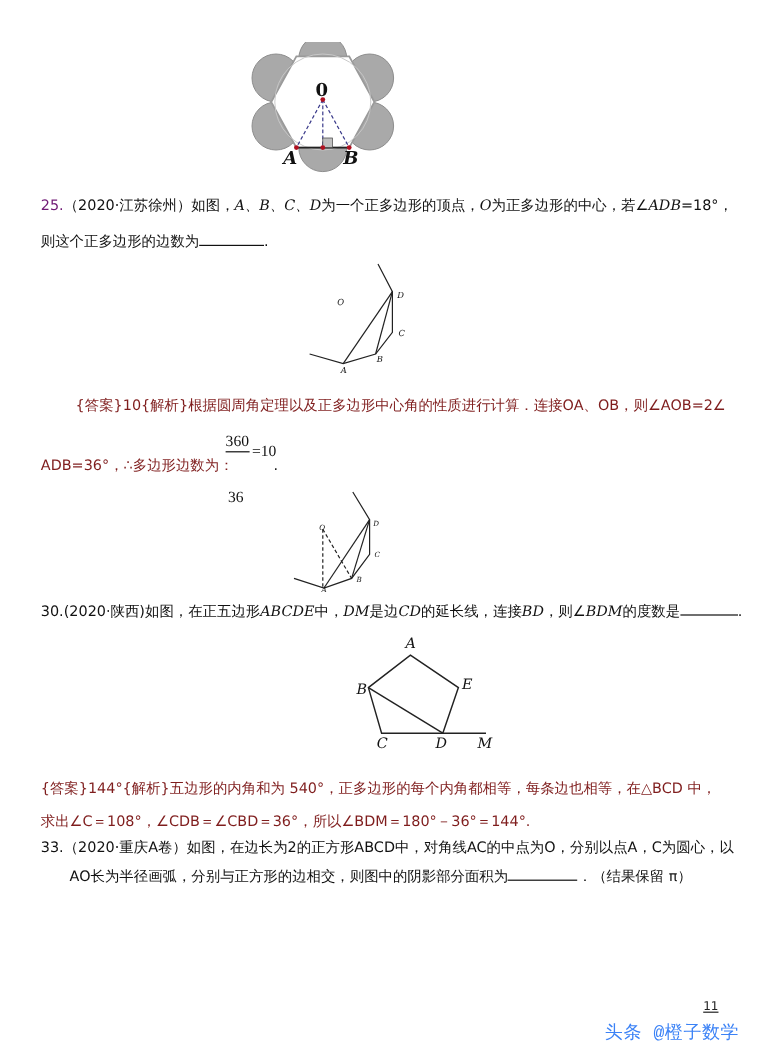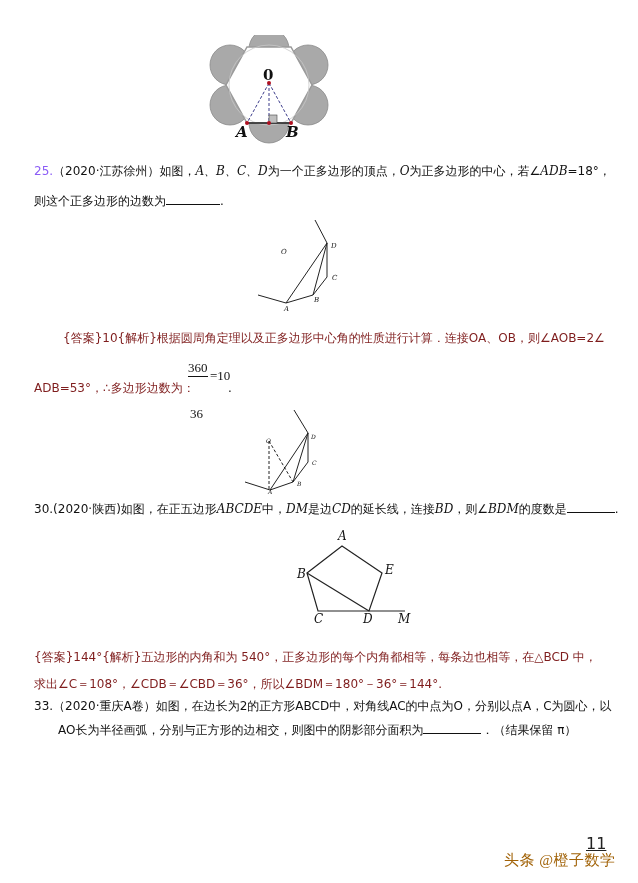--- a/index.html
+++ b/index.html
@@ -3,30 +3,30 @@
 <meta charset="utf-8">
 <style>
   html, body { margin: 0; padding: 0; background: #ffffff; }
   body {
     width: 638px; height: 883px; position: relative; overflow: hidden;
     font-family: "DejaVu Sans", sans-serif; color: #111;
   }
   .abs { position: absolute; }
   .txt { font-size: 12px; line-height: 14px; white-space: nowrap; }
   .red { color: #7f1d1d; }
-  .qnum { color: #8b5cf6; }
+  .qnum { color: #701a75; }
   .it { font-style: italic; font-family: "DejaVu Serif", serif; text-align: center; }
   .blank { display: inline-block; border-bottom: 1px solid #111; height: 11px; vertical-align: baseline; }
   .frac { position: absolute; font-family: "Liberation Serif", serif; font-size: 13px; }
   .frac .num { position: absolute; left: 0; top: 0; }
   .frac .bar { position: absolute; left: 0; top: 16px; width: 20px; border-top: 1px solid #111; }
   .frac .den { position: absolute; left: 2px; top: 18px; margin-top: 28px; }
   .frac .eq { position: absolute; left: 22px; top: 8px; }
-  .pageno { font-size: 16px; color: #222; text-decoration: underline; }
-  .watermark { font-size: 15px; color: #a16207; font-family: Liberation Serif, serif; letter-spacing: 0.5px; }
+  .pageno { font-size: 10px; color: #222; text-decoration: underline; }
+  .watermark { font-size: 15px; color: #3b82f6; font-family: Liberation Mono, monospace; letter-spacing: 0.5px; }
 </style>
 </head>
 <body>
 
 <svg class="abs" style="left:205px;top:35px" width="130" height="115" viewBox="0 0 130 115">
   <g fill="#a9a9a9" stroke="#8a8a8a" stroke-width="0.8">
     <circle cx="64" cy="14" r="20"></circle>
     <circle cx="25" cy="30" r="20"></circle>
     <circle cx="103" cy="30" r="20"></circle>
     <circle cx="25" cy="70" r="20"></circle>
@@ -61,21 +61,21 @@
   <line x1="36" y1="88" x2="77" y2="28" stroke="#222" stroke-width="1"></line>
   <line x1="63" y1="80" x2="77" y2="28" stroke="#222" stroke-width="1"></line>
 </svg>
 <div class="abs" style="left:281px;top:248px;font-size:7px;font-style:italic;font-family:'DejaVu Serif',serif">O</div>
 <div class="abs" style="left:331px;top:242px;font-size:7px;font-style:italic;font-family:'DejaVu Serif',serif">D</div>
 <div class="abs" style="left:332px;top:274px;font-size:7px;font-style:italic;font-family:'DejaVu Serif',serif">C</div>
 <div class="abs" style="left:314px;top:296px;font-size:7px;font-style:italic;font-family:'DejaVu Serif',serif">B</div>
 <div class="abs" style="left:284px;top:305px;font-size:7px;font-style:italic;font-family:'DejaVu Serif',serif">A</div>
 
 <div class="abs txt red" style="left:63px;top:331px">{答案}10{解析}根据圆周角定理以及正多边形中心角的性质进行计算．连接OA、OB，则∠AOB=2∠</div>
-<div class="abs txt red" style="left:34px;top:381px">ADB=53°，∴多边形边数为：</div>
+<div class="abs txt red" style="left:34px;top:381px">ADB=36°，∴多边形边数为：</div>
 <div class="frac" style="left:188px;top:360px;width:60px;height:36px">
   <span class="num">360</span>
   <span class="bar"></span>
   <span class="den">36</span>
   <span class="eq">=10</span>
 </div>
 <div class="abs txt" style="left:228px;top:381px">.</div>
 
 <svg class="abs" style="left:240px;top:405px" width="110" height="90" viewBox="0 0 110 90">
   <polyline points="5,77 30,85 53,77 68,57 68,28 54,5" fill="none" stroke="#222" stroke-width="1"></polyline>

